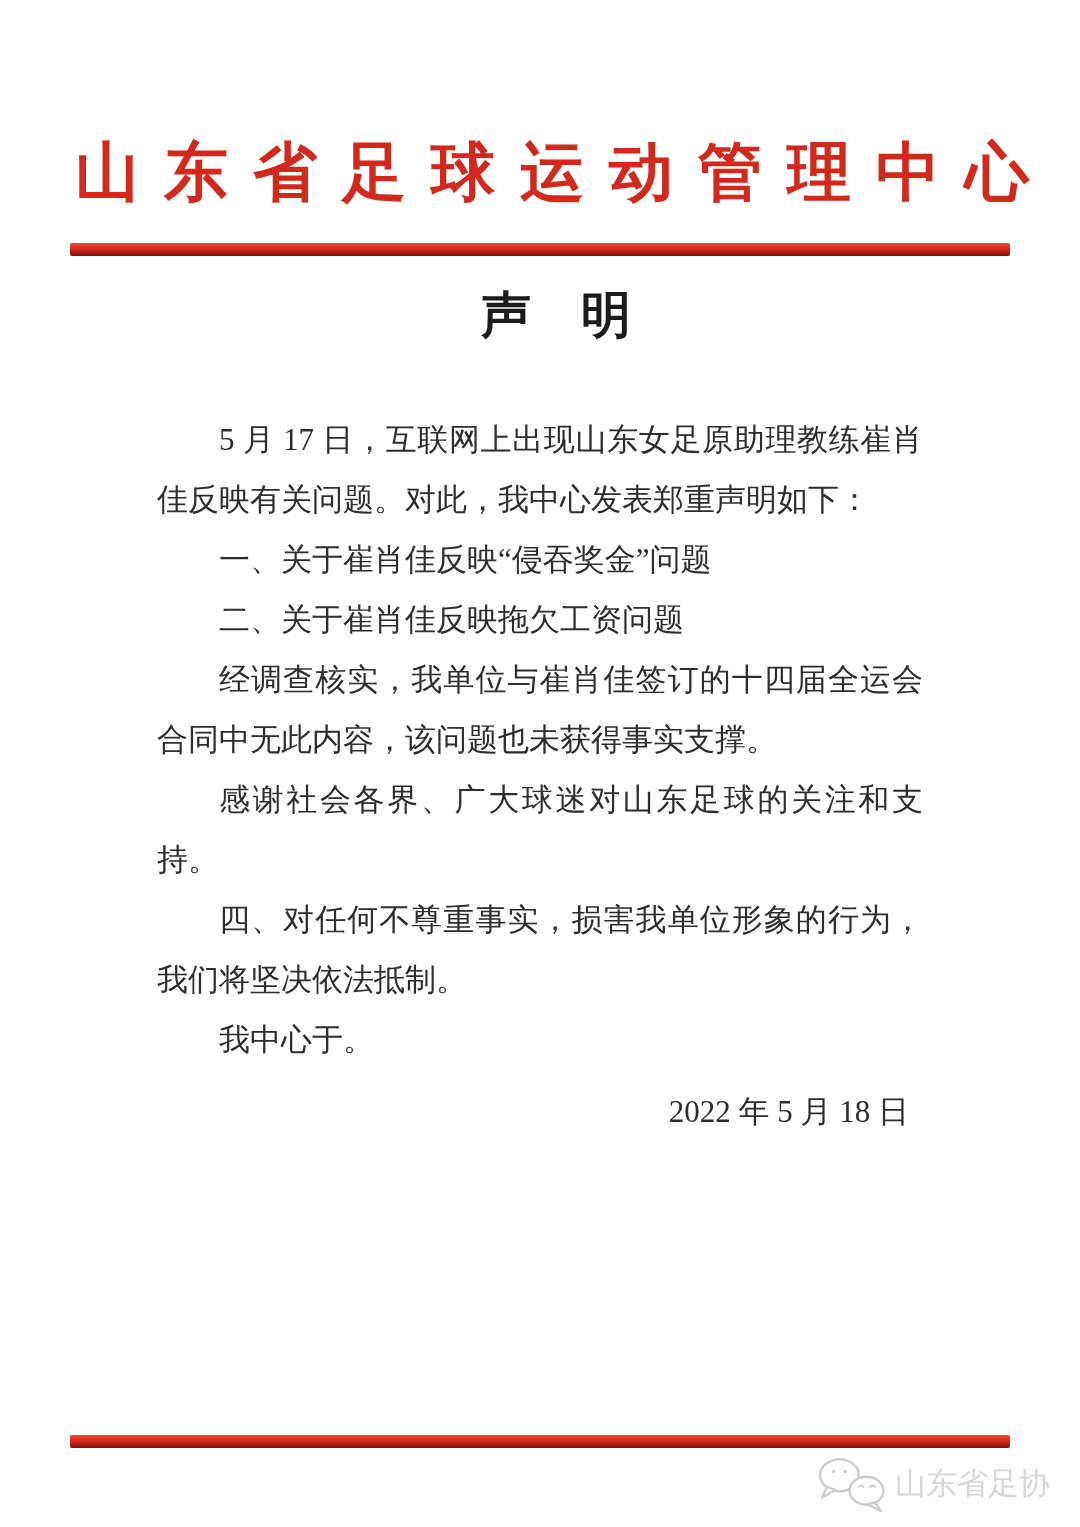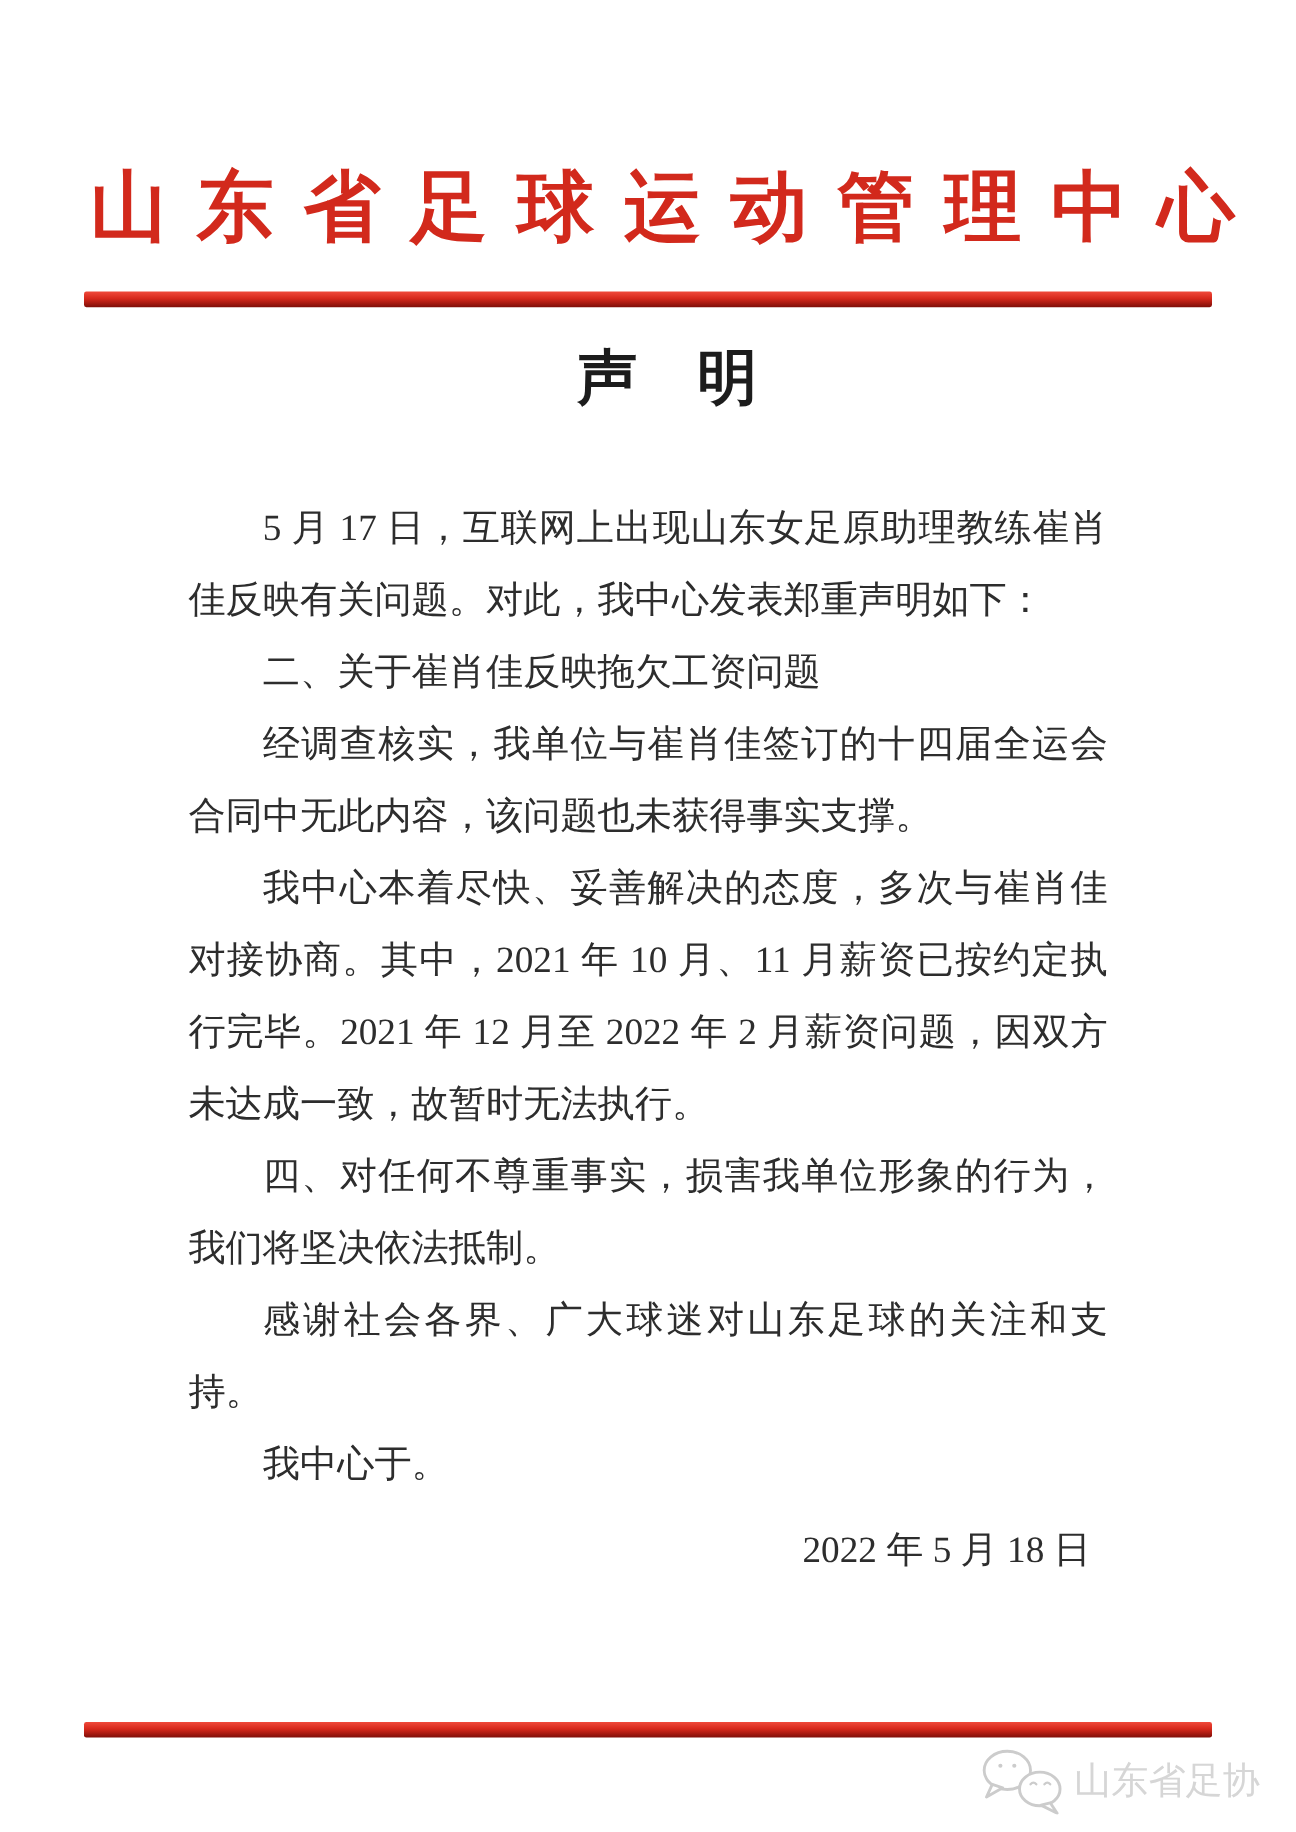--- a/index.html
+++ b/index.html
@@ -100,25 +100,25 @@
 <div class="page">
 
   <div class="org-name">山东省足球运动管理中心</div>
 
   <div class="red-bar top"></div>
 
   <div class="doc-title">声　明</div>
 
   <div class="doc-body">
     <p>5 月 17 日，互联网上出现山东女足原助理教练崔肖佳反映有关问题。对此，我中心发表郑重声明如下：</p>
+    <p>一、关于崔肖佳反映“侵吞奖金”问题</p>
     <p>二、关于崔肖佳反映拖欠工资问题</p>
     <p>经调查核实，我单位与崔肖佳签订的十四届全运会合同中无此内容，该问题也未获得事实支撑。</p>
-    <p>我中心本着尽快、妥善解决的态度，多次与崔肖佳对接协商。其中，2021 年 10 月、11 月薪资已按约定执行完毕。2021 年 12 月至 2022 年 2 月薪资问题，因双方未达成一致，故暂时无法执行。</p>
+    <p>感谢社会各界、广大球迷对山东足球的关注和支持。</p>
     <p>四、对任何不尊重事实，损害我单位形象的行为，我们将坚决依法抵制。</p>
-    <p>感谢社会各界、广大球迷对山东足球的关注和支持。</p>
     <p>我中心于。</p>
     <p class="date-line">2022 年 5 月 18 日</p>
   </div>
 
   <div class="red-bar bottom"></div>
 
   <div class="watermark">
     <span>
       <svg width="74" height="56" viewBox="0 0 76 58" fill="none" xmlns="http://www.w3.org/2000/svg">
 

